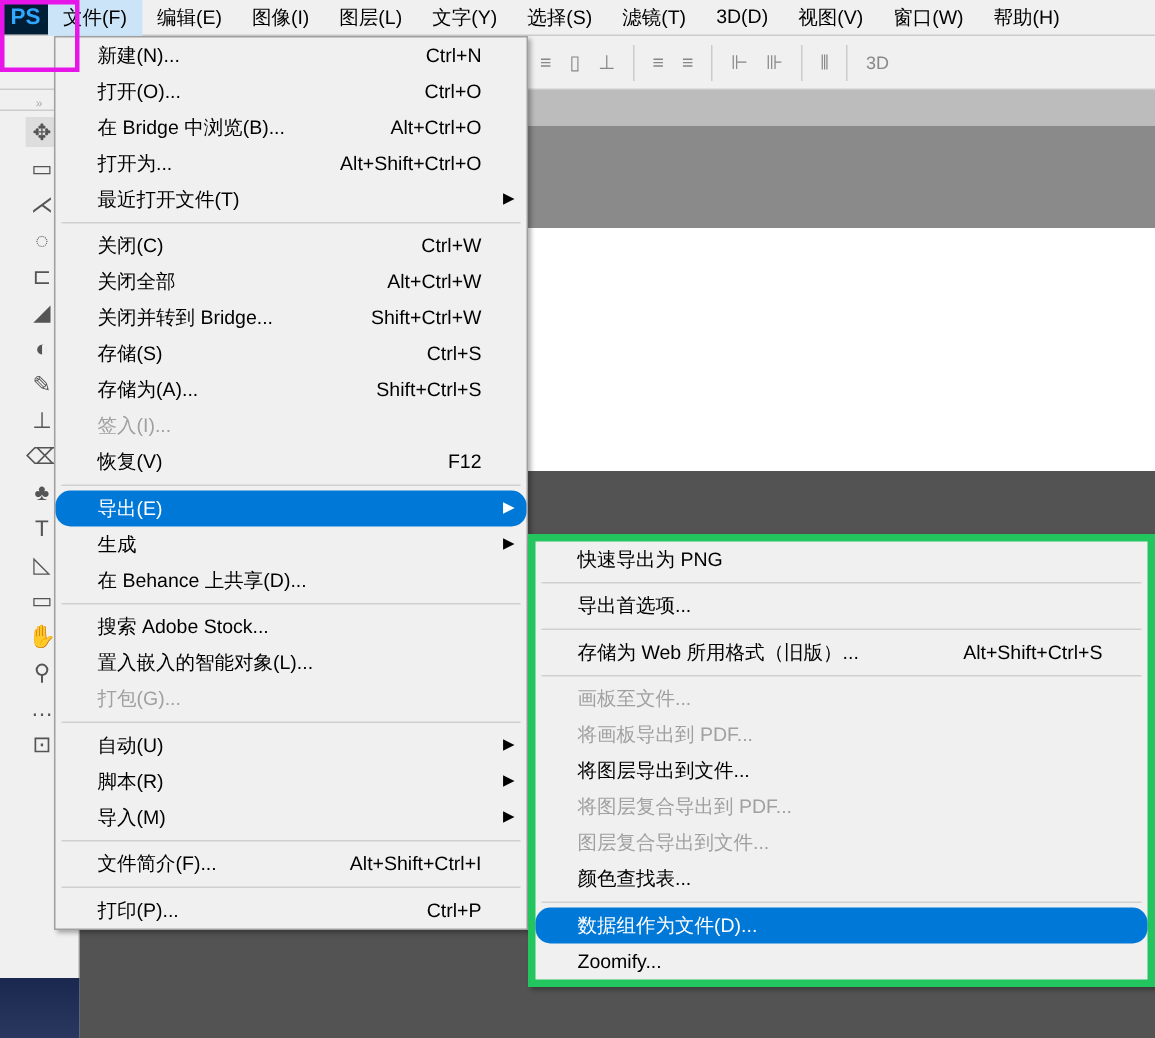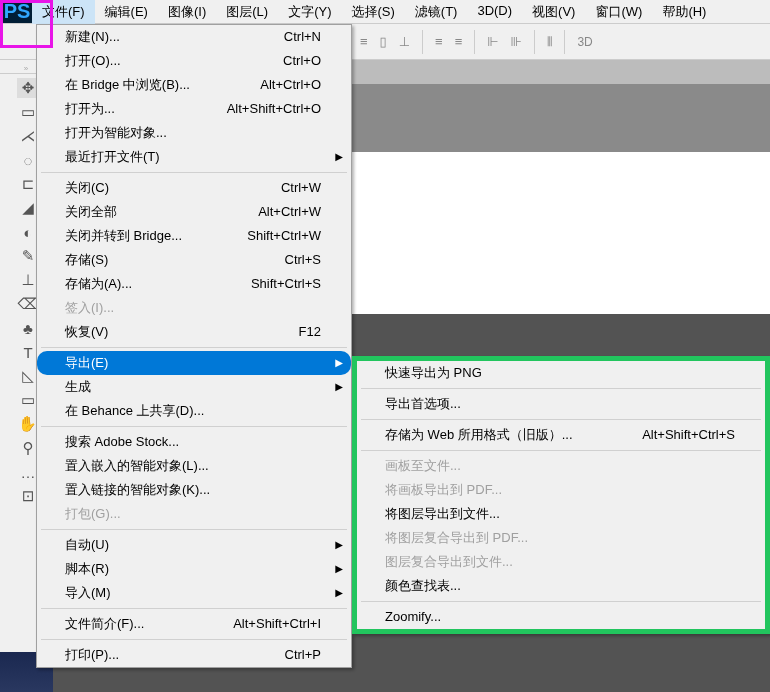--- a/index.html
+++ b/index.html
@@ -1,19 +1,19 @@
 <!DOCTYPE html>
 <html><head>
 <meta charset="utf-8">
 <style>
   * { margin: 0; padding: 0; box-sizing: border-box; }
   body { font-family: "Microsoft YaHei", "Segoe UI", sans-serif; font-size: 13px; background: #f0f0f0; width: 770px; height: 692px; overflow: hidden; position: relative; }
   
   .menubar { background: #f0f0f0; height: 24px; display: flex; align-items: center; border-bottom: 1px solid #ccc; position: relative; z-index: 2; }
-  .logo { width: 30px; height: 22px; background: #001e36; color: #31a8ff; display: flex; align-items: center; justify-content: center; font-weight: bold; font-size: 20px; margin-left: 2px;}
+  .logo { width: 30px; height: 22px; background: #001e36; color: #31a8ff; display: flex; align-items: center; justify-content: center; font-weight: bold; font-size: 15px; margin-left: 2px;}
   .menu-item { padding: 3px 10px; cursor: default; }
   .menu-item.active { background: #cce4f7; }
   
   .highlight-box { position: absolute; top: 0; left: 0; width: 53px; height: 48px; border: 3px solid #e815e8; z-index: 10; pointer-events: none; }
 
   .toolbar { background: #f0f0f0; height: 36px; display: flex; align-items: center; color: #888; padding-left: 360px; gap: 12px; border-bottom: 1px solid #ccc; position: relative; z-index: 1;}
   .tool-sep { height: 24px; border-left: 1px solid #ccc; }
   .tool-txt { font-size: 12px; }
 
   .main { display: flex; height: calc(100% - 60px); }
@@ -119,23 +119,20 @@
     </div>
     <div class="dr-item">
       <span>在 Bridge 中浏览(B)...</span>
       <span>Alt+Ctrl+O</span>
     </div>
     <div class="dr-item">
       <span>打开为...</span>
       <span>Alt+Shift+Ctrl+O</span>
     </div>
     <div class="dr-item">
-      <span>打开为智能对象...</span>
-    </div>
-    <div class="dr-item">
       <span>最近打开文件(T)</span>
       <span class="arrow">▶</span>
     </div>
     <div class="dr-sep"></div>
     <div class="dr-item">
       <span>关闭(C)</span>
       <span>Ctrl+W</span>
     </div>
     <div class="dr-item">
       <span>关闭全部</span>
@@ -172,23 +169,20 @@
     <div class="dr-item">
       <span>在 Behance 上共享(D)...</span>
     </div>
     <div class="dr-sep"></div>
     <div class="dr-item">
       <span>搜索 Adobe Stock...</span>
     </div>
     <div class="dr-item">
       <span>置入嵌入的智能对象(L)...</span>
     </div>
-    <div class="dr-item">
-      <span>置入链接的智能对象(K)...</span>
-    </div>
     <div class="dr-item dis">
       <span>打包(G)...</span>
     </div>
     <div class="dr-sep"></div>
     <div class="dr-item">
       <span>自动(U)</span>
       <span class="arrow">▶</span>
     </div>
     <div class="dr-item">
       <span>脚本(R)</span>
@@ -235,18 +229,21 @@
     <div class="dr-item dis">
       <span>将图层复合导出到 PDF...</span>
     </div>
     <div class="dr-item dis">
       <span>图层复合导出到文件...</span>
     </div>
     <div class="dr-item">
       <span>颜色查找表...</span>
     </div>
     <div class="dr-sep"></div>
+    <div class="dr-item hov">
+      <span>数据组作为文件(D)...</span>
+    </div>
     <div class="dr-item">
       <span>Zoomify...</span>
     </div>
   </div>
 
 <div class="bottom-thumb"></div>
 
 </body></html>

